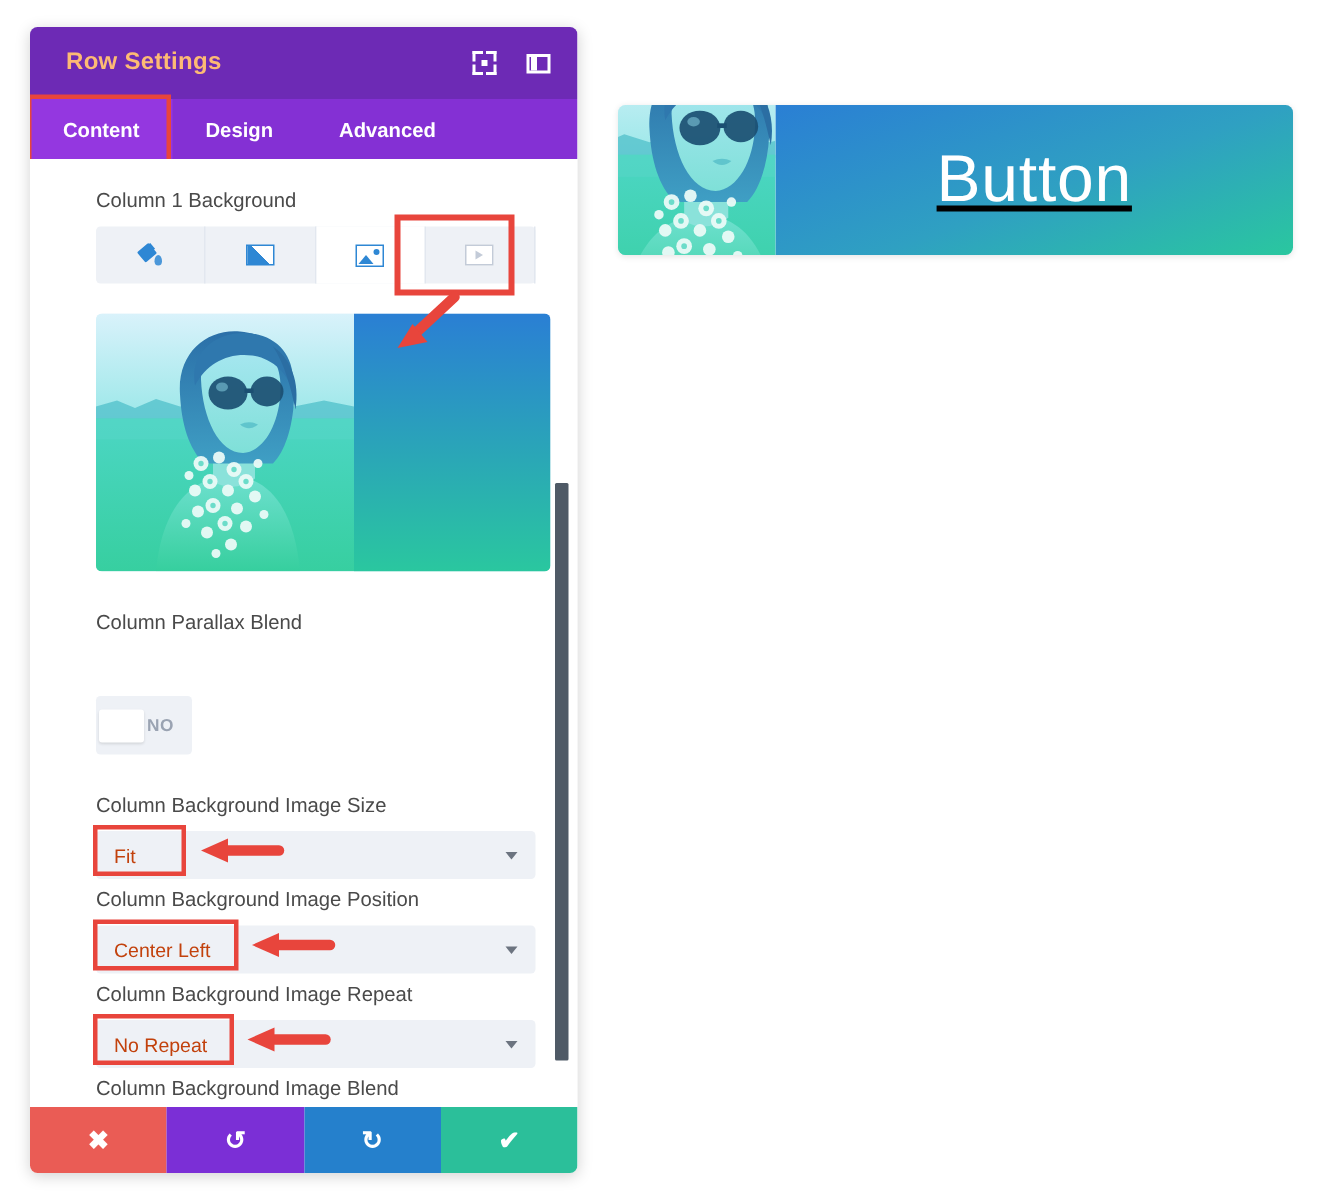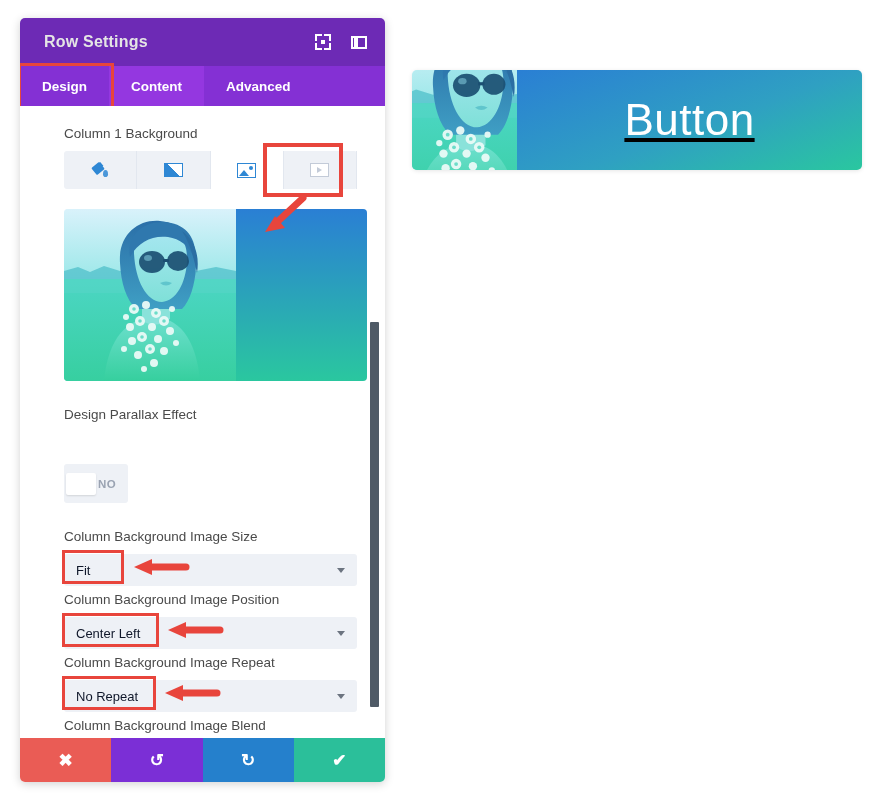--- a/index.html
+++ b/index.html
@@ -23,21 +23,21 @@
     display:flex;flex-direction:column;
   }
   .panel-header{
     background:#6d2ab5;
     height:48px;flex:0 0 48px;
     display:flex;align-items:center;
     padding:0 18px 0 24px;
     box-sizing:border-box;
   }
   .panel-title{
-    color:#e5e5e5;font-size:16px;font-weight:bold;
+    color:#fdba74;font-size:16px;font-weight:bold;
     letter-spacing:.2px;flex:1;
   }
   .header-icons{display:flex;align-items:center;gap:20px;}
   .hicon{width:16px;height:16px;position:relative;cursor:pointer;}
 
   
   .ic-focus span{position:absolute;width:5px;height:5px;border:2px solid #fff;}
   .ic-focus .c1{left:0;top:0;border-right:none;border-bottom:none;}
   .ic-focus .c2{right:0;top:0;border-left:none;border-bottom:none;}
   .ic-focus .c3{left:0;bottom:0;border-right:none;border-top:none;}
@@ -164,21 +164,21 @@
     font-size:11.5px;color:#9aa3b2;font-weight:bold;letter-spacing:.4px;
   }
 
   
   .select-group{margin-bottom:6px;position:relative;}
   .select-box{
     background:#eef1f6;border-radius:3px;height:32px;
     display:flex;align-items:center;
     padding:0 12px;box-sizing:border-box;position:relative;cursor:pointer;
   }
-  .select-value{font-size:13px;color:#0f172a;flex:1;}
+  .select-value{font-size:13px;color:#c2410c;flex:1;}
   .caret{
     width:0;height:0;border-left:4px solid transparent;
     border-right:4px solid transparent;border-top:5px solid #6c7480;
   }
   .value-highlight{
     position:absolute;border:3px solid #e8453c;box-sizing:border-box;
     pointer-events:none;
   }
 
   
@@ -237,22 +237,22 @@
           <span class="c4"></span>
           <span class="dot"></span>
       </div>
       <div class="hicon ic-layout">
           <i></i>
         </div>
     </div>
   </div>
 
   <div class="tabs">
+    <div class="tab active">Content</div>
     <div class="tab">Design</div>
-    <div class="tab active">Content</div>
     <div class="tab">Advanced</div>
     <div class="tab-highlight"></div>
   </div>
 
   <div class="panel-body">
 
     <div class="field-label">Column 1 Background</div>
 
     <div class="bgtypes">
       <div class="bgtype">
@@ -364,21 +364,21 @@
             <circle cx="76" cy="112" r="1.8"></circle>
               <circle cx="100" cy="112" r="1.8"></circle>
             <circle cx="78" cy="128" r="1.8"></circle>
               <circle cx="86" cy="140" r="1.8"></circle>
           </g>
         </svg>
       </div>
       <div class="grad-half" style="background:linear-gradient(180deg,#2a7fd4 0%,#2ac79f 100%);"></div>
     </div>
 
-    <div class="field-label">Design Parallax Effect</div>
+    <div class="field-label">Column Parallax Blend</div>
     <div class="toggle-wrap">
       <div class="toggle-knob"></div>
       <div class="toggle-text">NO</div>
     </div>
 
     <div class="select-group">
       <div class="field-label">Column Background Image Size</div>
       <div class="select-box">
         <span class="select-value">Fit</span>
         <span class="caret"></span>

